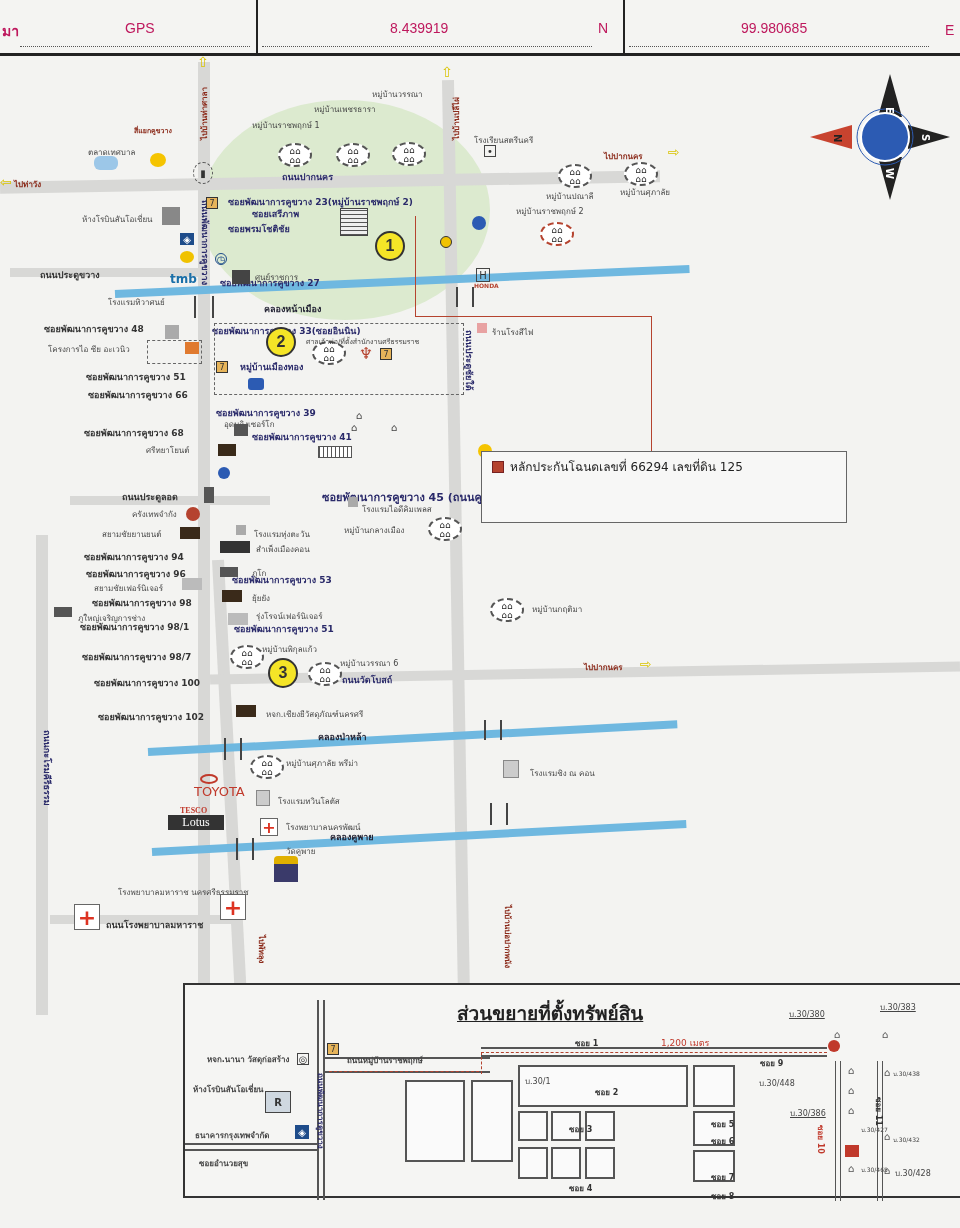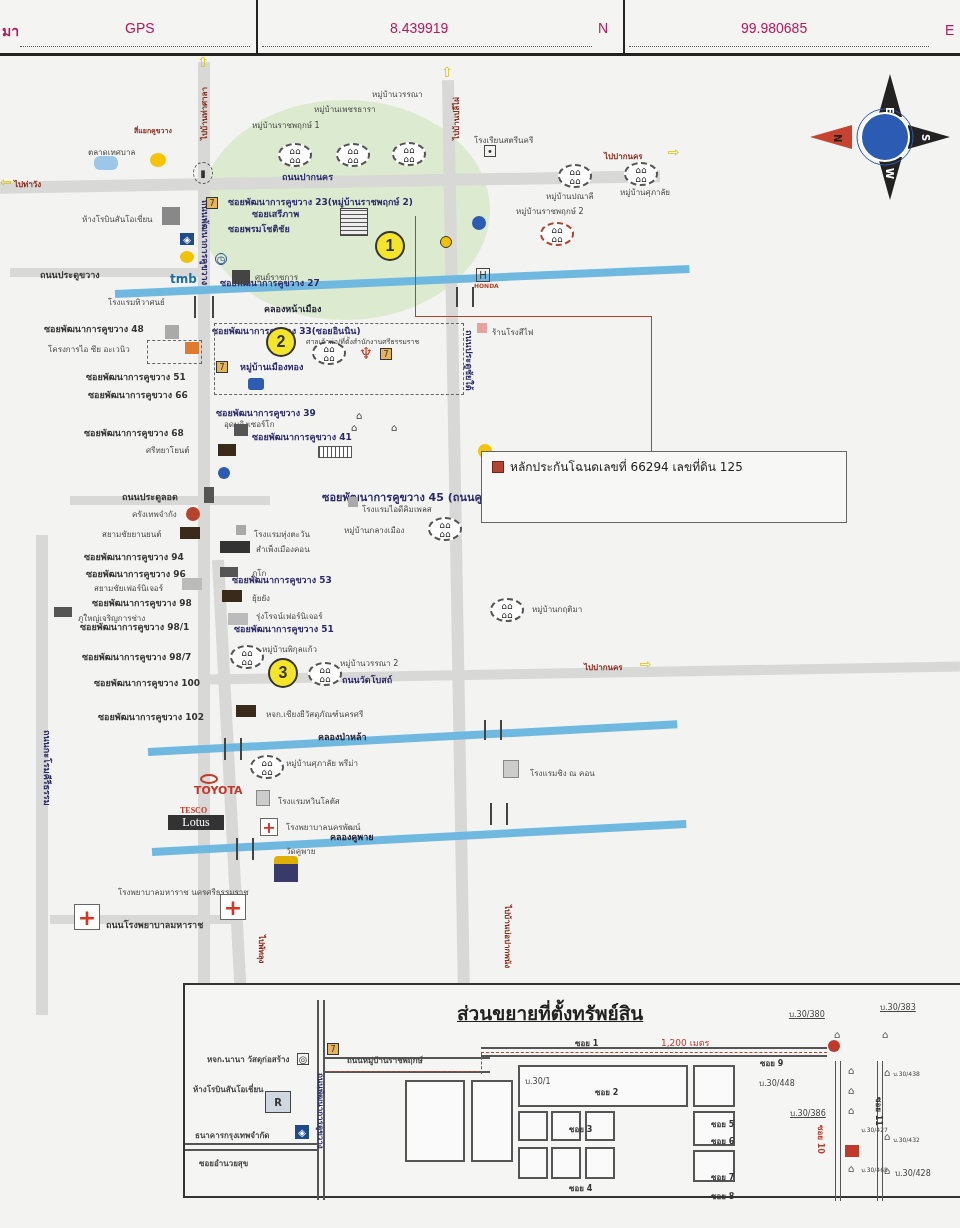--- a/index.html
+++ b/index.html
@@ -143,21 +143,21 @@
 <span class="sm" style="left:516px;top:205px">หมู่บ้านราชพฤกษ์ 2</span>
 <div class="vill" style="left:312px;top:341px">⌂⌂<br>⌂⌂</div>
 <span class="lbl" style="left:240px;top:360px">หมู่บ้านเมืองทอง</span>
 <div class="vill" style="left:428px;top:517px">⌂⌂<br>⌂⌂</div>
 <span class="sm" style="left:344px;top:524px">หมู่บ้านกลางเมือง</span>
 <div class="vill" style="left:490px;top:598px">⌂⌂<br>⌂⌂</div>
 <span class="sm" style="left:532px;top:603px">หมู่บ้านกฤติมา</span>
 <div class="vill" style="left:230px;top:645px">⌂⌂<br>⌂⌂</div>
 <span class="sm" style="left:262px;top:643px">หมู่บ้านพิกุลแก้ว</span>
 <div class="vill" style="left:308px;top:662px">⌂⌂<br>⌂⌂</div>
-<span class="sm" style="left:340px;top:657px">หมู่บ้านวรรณา 2</span>
+<span class="sm" style="left:340px;top:657px">หมู่บ้านวรรณา 6</span>
 <div class="vill" style="left:250px;top:755px">⌂⌂<br>⌂⌂</div>
 <span class="sm" style="left:286px;top:757px">หมู่บ้านศุภาลัย พรีม่า</span>
 
 <div class="num" style="left:375px;top:231px">1</div>
 <div class="num" style="left:266px;top:327px">2</div>
 <div class="num" style="left:268px;top:658px">3</div>
 
 <div class="abs" style="left:340px;top:208px;width:28px;height:28px;background:repeating-linear-gradient(0deg,#555 0 1px,#eee 1px 4px),#eee;border:1px solid #444"></div>
 <div class="abs" style="left:415px;top:216px;width:1px;height:100px;background:#b5432f"></div>
 <div class="abs" style="left:415px;top:316px;width:236px;height:1px;background:#b5432f"></div>
@@ -225,21 +225,21 @@
 <div class="icon" style="left:222px;top:590px;width:20px;height:12px;background:#3a2a1a"></div>
 <span class="sm" style="left:252px;top:592px">ยุ้ยยัง</span>
 <span class="sm" style="left:256px;top:610px">รุ่งโรจน์เฟอร์นิเจอร์</span>
 <div class="icon" style="left:228px;top:613px;width:20px;height:12px;background:#bbb"></div>
 <div class="icon" style="left:54px;top:607px;width:18px;height:10px;background:#555"></div>
 <span class="sm" style="left:78px;top:612px">ภูใหญ่เจริญการช่าง</span>
 <div class="icon" style="left:236px;top:705px;width:20px;height:12px;background:#3a2a1a"></div>
 <span class="sm" style="left:266px;top:708px">หจก.เชียงยีวัสดุภัณฑ์นครศรี</span>
 <div class="icon" style="left:503px;top:760px;width:16px;height:18px;background:#ccc;border:1px solid #888"></div>
 <span class="sm" style="left:530px;top:767px">โรงแรมชิง ณ คอน</span>
-<span class="abs" style="left:194px;top:784px;font-size:11px;color:#c0392b;font-weight:bold">TOYOTA</span>
+<span class="abs" style="left:194px;top:784px;font-size:13px;color:#c0392b;font-weight:normal">TOYOTA</span>
 <div class="icon" style="left:200px;top:774px;width:18px;height:10px;border:2px solid #c0392b;border-radius:50%"></div>
 <div class="icon" style="left:256px;top:790px;width:14px;height:16px;background:#ccc;border:1px solid #888"></div>
 <span class="sm" style="left:278px;top:795px">โรงแรมทวินโลตัส</span>
 <span class="abs" style="left:180px;top:806px;font-size:8px;color:#c0392b;font-weight:bold;font-family:'Liberation Serif',serif">TESCO</span>
 <div class="abs" style="left:168px;top:815px;width:56px;height:15px;background:#333;color:#fff;font-family:'Liberation Serif',serif;font-size:12px;text-align:center;line-height:15px">Lotus</div>
 <div class="icon" style="left:260px;top:818px;width:18px;height:18px;background:#fff;border:1px solid #666;color:#d32;font-size:16px;font-weight:bold">+</div>
 <span class="sm" style="left:286px;top:821px">โรงพยาบาลนครพัฒน์</span>
 <span class="sm" style="left:286px;top:845px">วัดคูพาย</span>
 <div class="icon" style="left:274px;top:856px;width:24px;height:26px;background:linear-gradient(#e0b000 0 30%,#3a3a6a 30%);border-radius:4px 4px 0 0"></div>
 <span class="sm" style="left:118px;top:886px">โรงพยาบาลมหาราช นครศรีธรรมราช</span>

